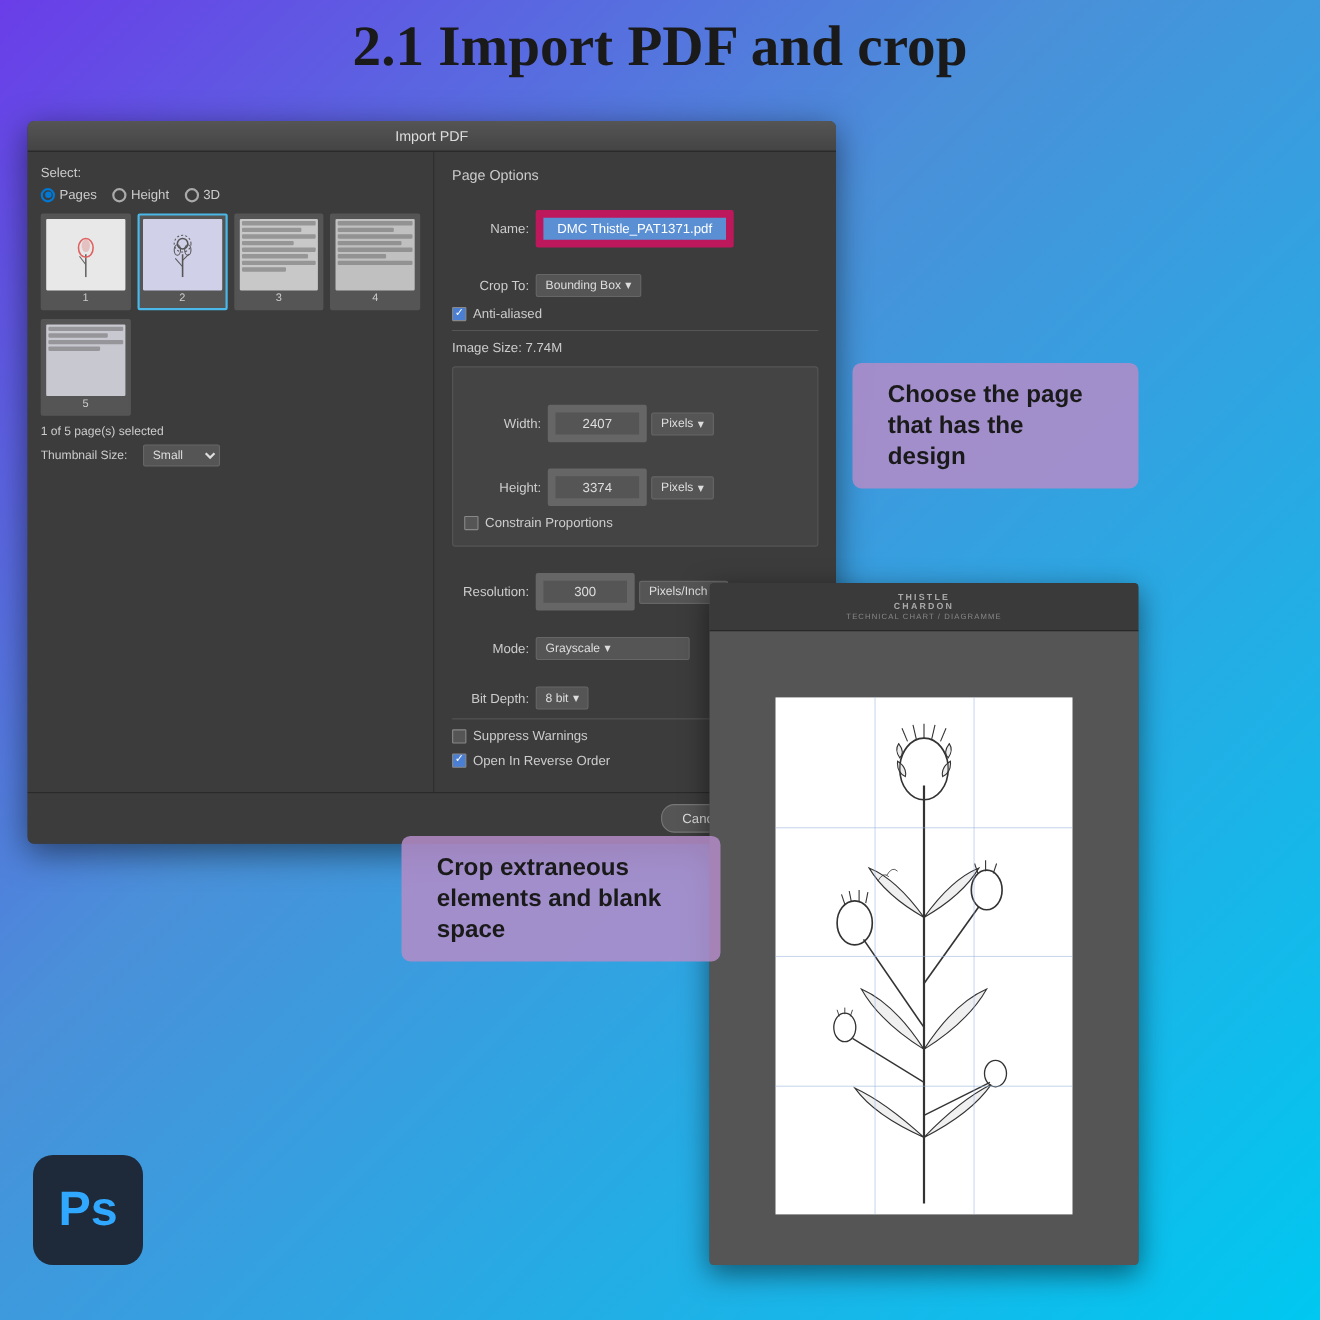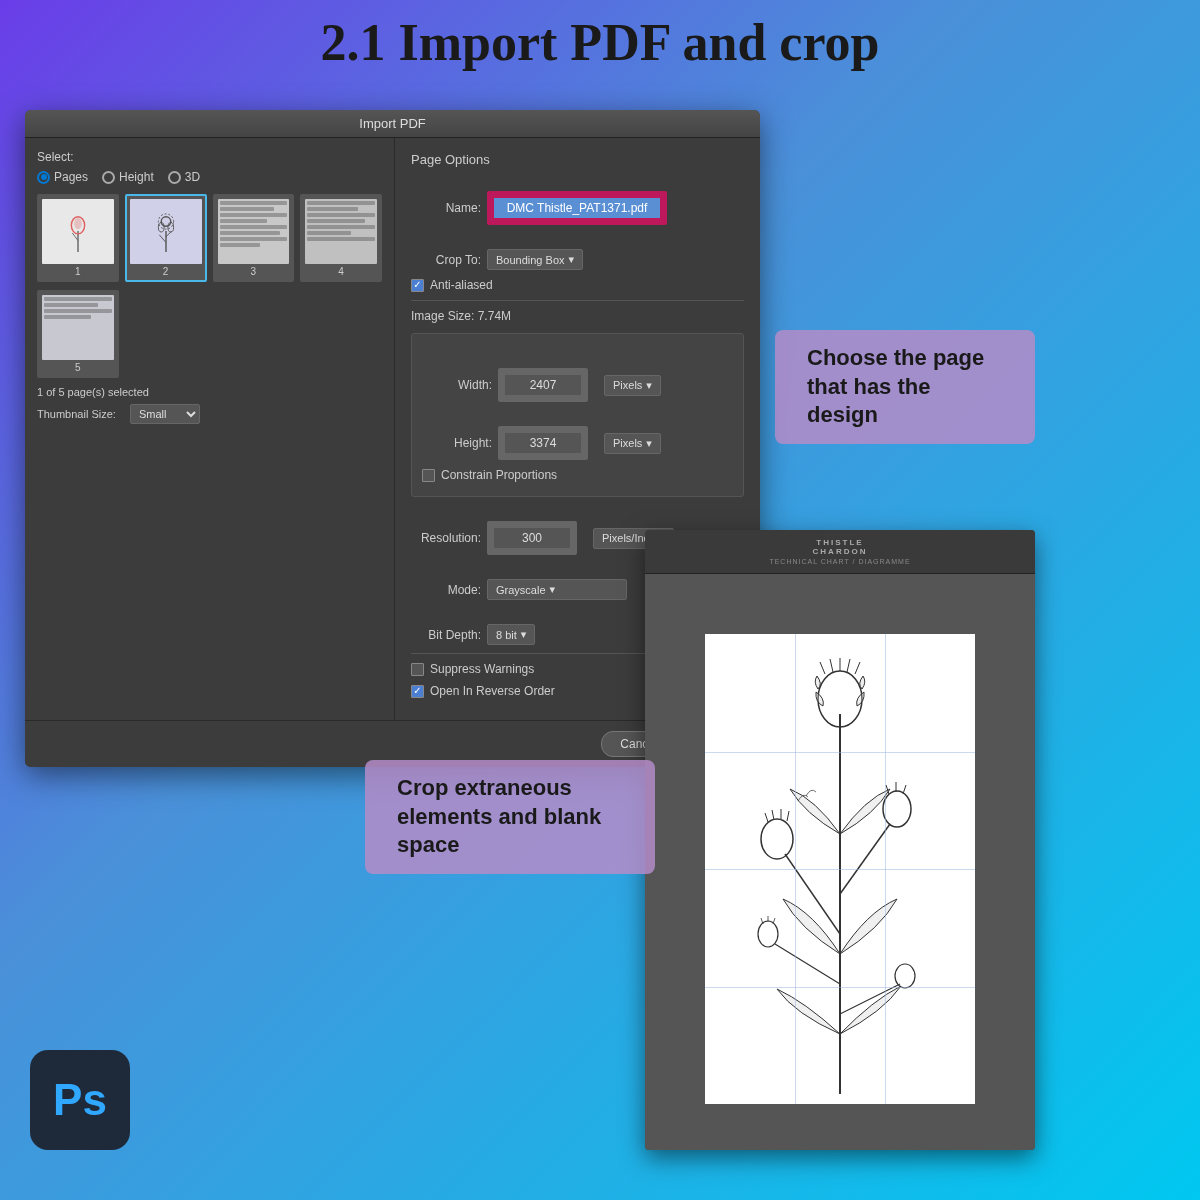--- a/index.html
+++ b/index.html
@@ -272,21 +272,21 @@
       background: #444;
       border: 1px solid #555;
       border-radius: 3px;
       padding: 10px 10px 6px;
       margin-bottom: 10px;
     }
 
     .field-with-dropdown {
       display: flex;
       align-items: center;
-      gap: 16px;
+      gap: 4px;
     }
 
     .divider {
       border: none;
       border-top: 1px solid #555;
       margin: 8px 0;
     }
 
     .dialog-footer {
       display: flex;

